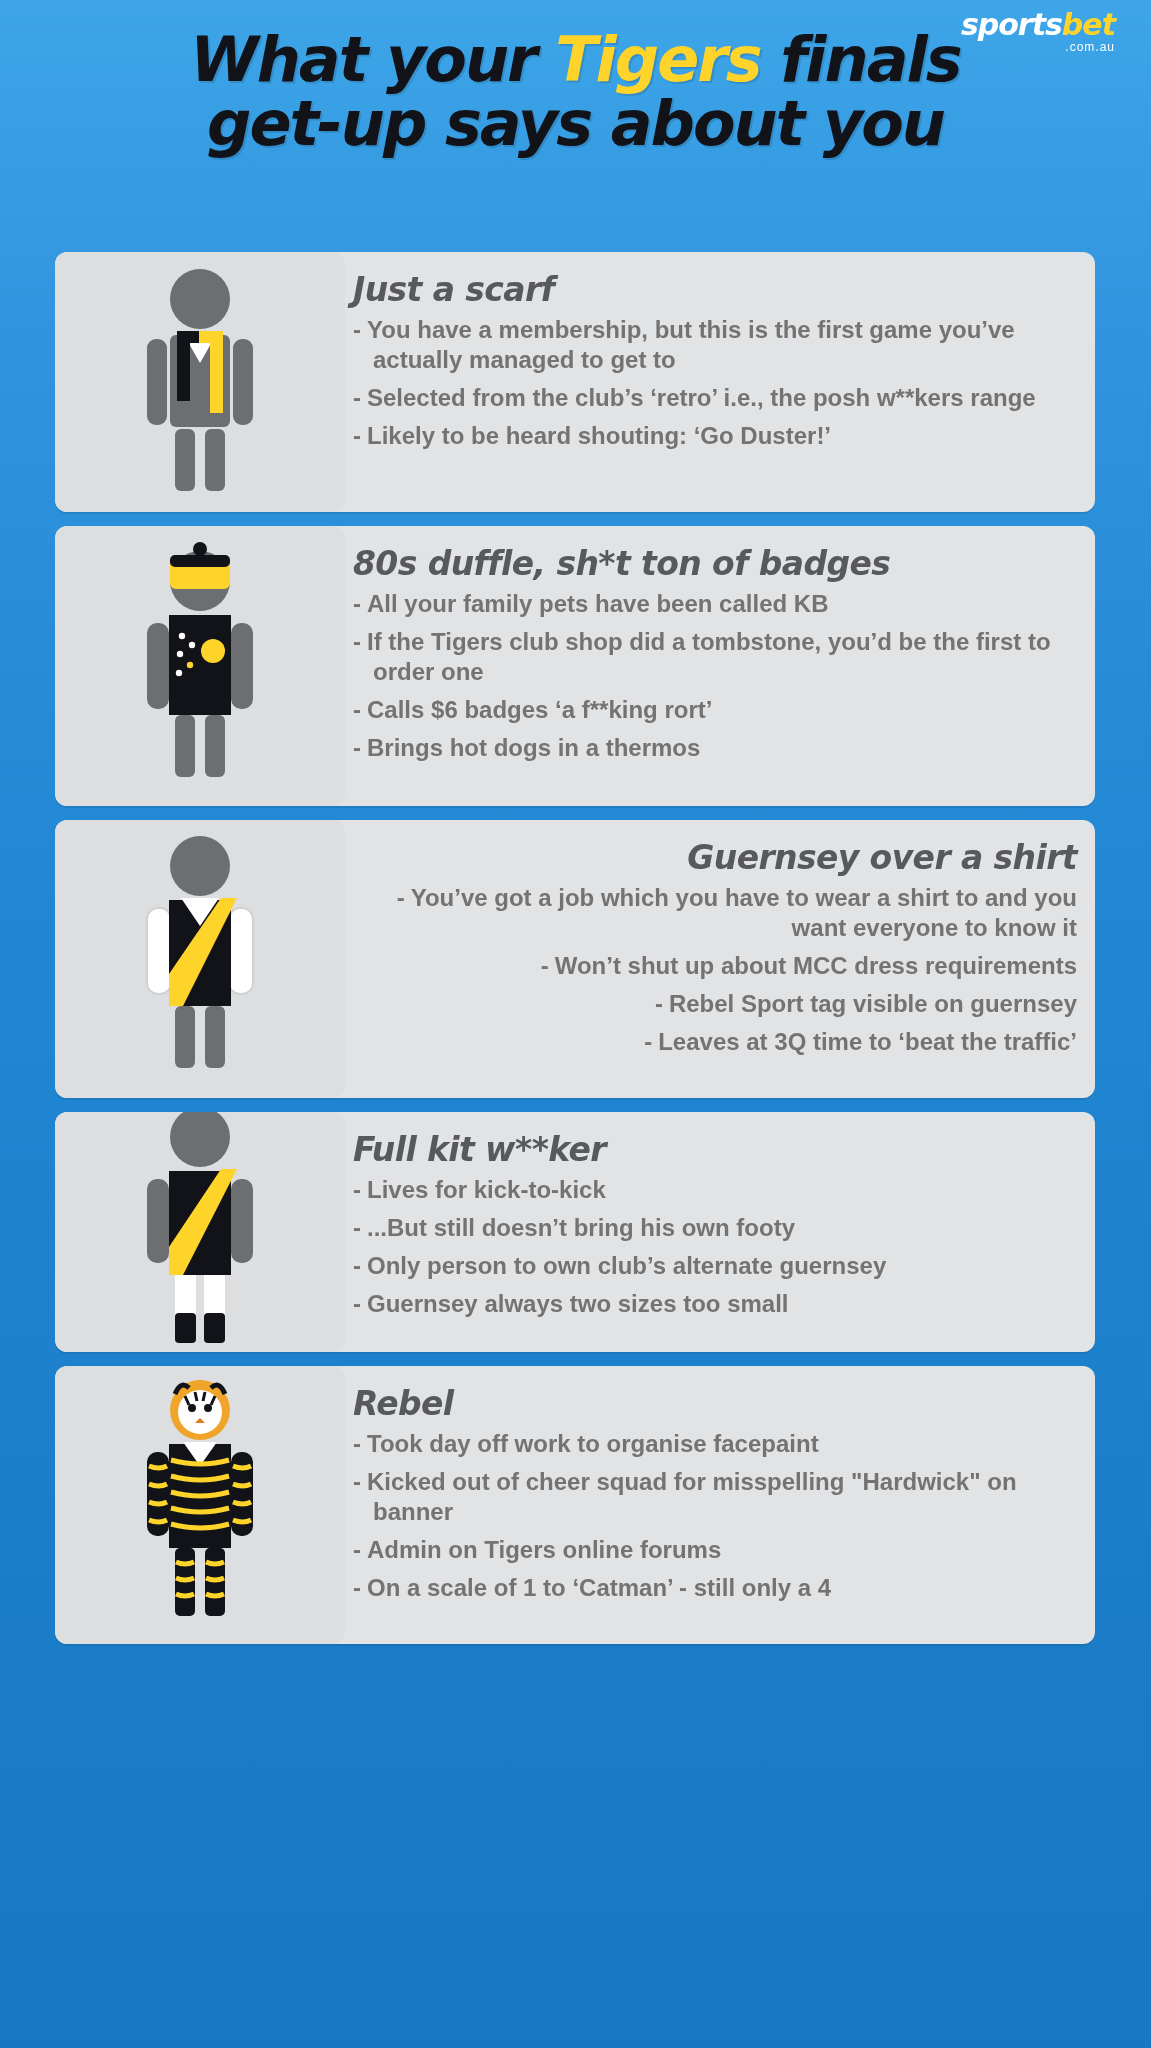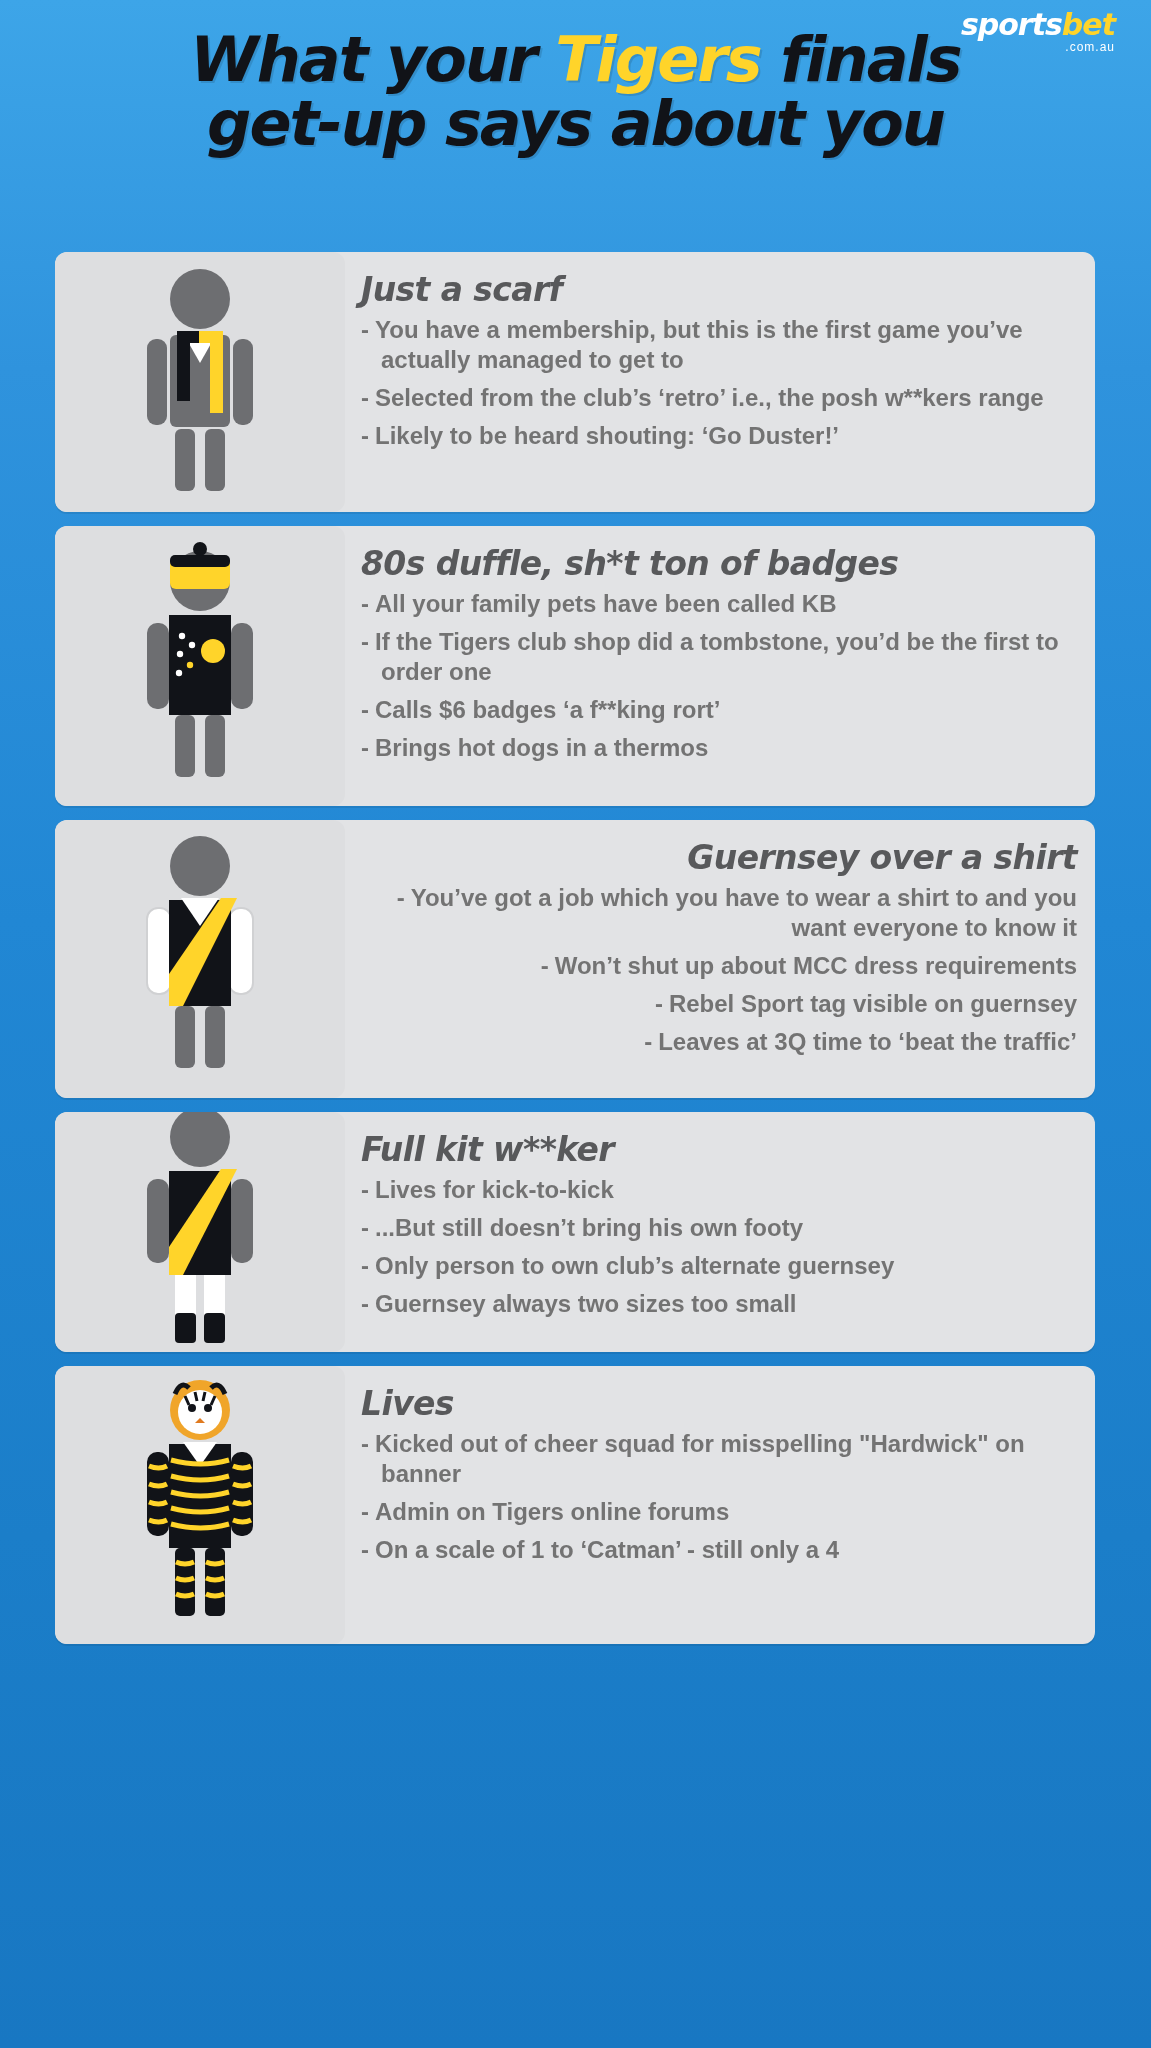--- a/index.html
+++ b/index.html
@@ -40,21 +40,20 @@
   .cards{
     position:absolute;left:55px;top:252px;width:1040px;
   }
   .card{
     background:#e2e3e5;
     border-radius:12px;
     display:flex;
     margin-bottom:14px;
     overflow:hidden;
     box-shadow:0 2px 0 rgba(0,0,0,.08);
-    gap:8px;
   }
   .fig{
     width:290px;flex:0 0 290px;
     background:#dddee0;
     display:flex;align-items:center;justify-content:center;
     border-radius:12px;
   }
   .body{
     flex:1;padding:14px 18px 14px 8px;
   }
@@ -238,22 +237,23 @@
           <path d="M51 182 q9 4 18 0"></path>
           <path d="M51 198 q9 4 18 0"></path>
           <path d="M51 214 q9 4 18 0"></path>
           <path d="M81 182 q9 4 18 0"></path>
           <path d="M81 198 q9 4 18 0"></path>
           <path d="M81 214 q9 4 18 0"></path>
         </g>
       </svg>
     </div>
     <div class="body">
-      <div class="h">Lives</div>
-      <ul class="bullets">
+      <div class="h">Rebel</div>
+      <ul class="bullets">
+        <li><span class="b">-</span><span>Took day off work to organise facepaint</span></li>
         <li><span class="b">-</span><span>Kicked out of cheer squad for misspelling "Hardwick" on banner</span></li>
         <li><span class="b">-</span><span>Admin on Tigers online forums</span></li>
         <li><span class="b">-</span><span>On a scale of 1 to ‘Catman’ - still only a 4</span></li>
       </ul>
     </div>
   </div>
 
 </div>
 
 </body></html>

